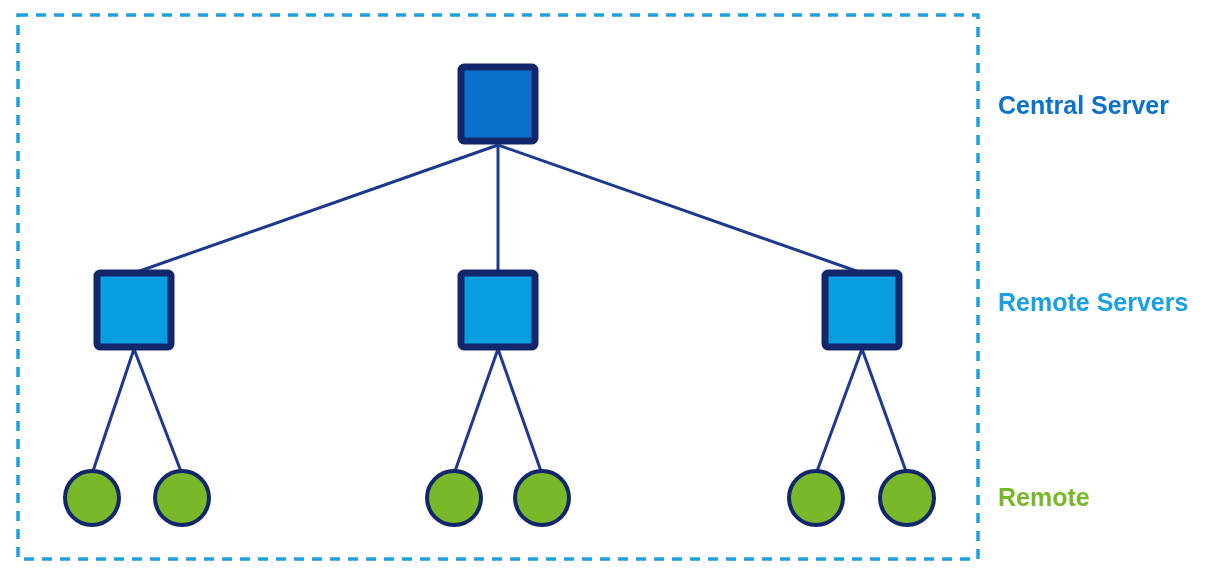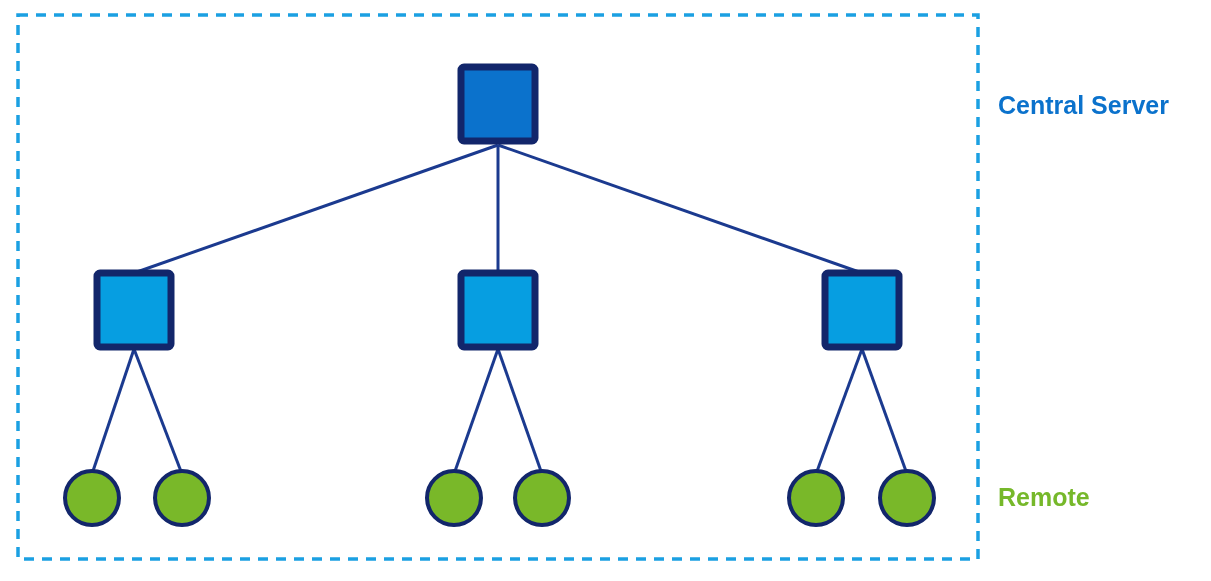--- a/index.html
+++ b/index.html
@@ -92,16 +92,17 @@
     <circle class="node-poller" cx="92" cy="498" r="27"></circle>
     <circle class="node-poller" cx="182" cy="498" r="27"></circle>
     <circle class="node-poller" cx="454" cy="498" r="27"></circle>
     <circle class="node-poller" cx="542" cy="498" r="27"></circle>
     <circle class="node-poller" cx="816" cy="498" r="27"></circle>
     <circle class="node-poller" cx="907" cy="498" r="27"></circle>
   </svg>
 
   <div class="tier-label label-central">Central Server</div>
 
+  <div class="tier-label label-remote">Remote Servers</div>
 
   <div class="tier-label label-pollers">Remote</div>
 
 </div>
 
 </body></html>

